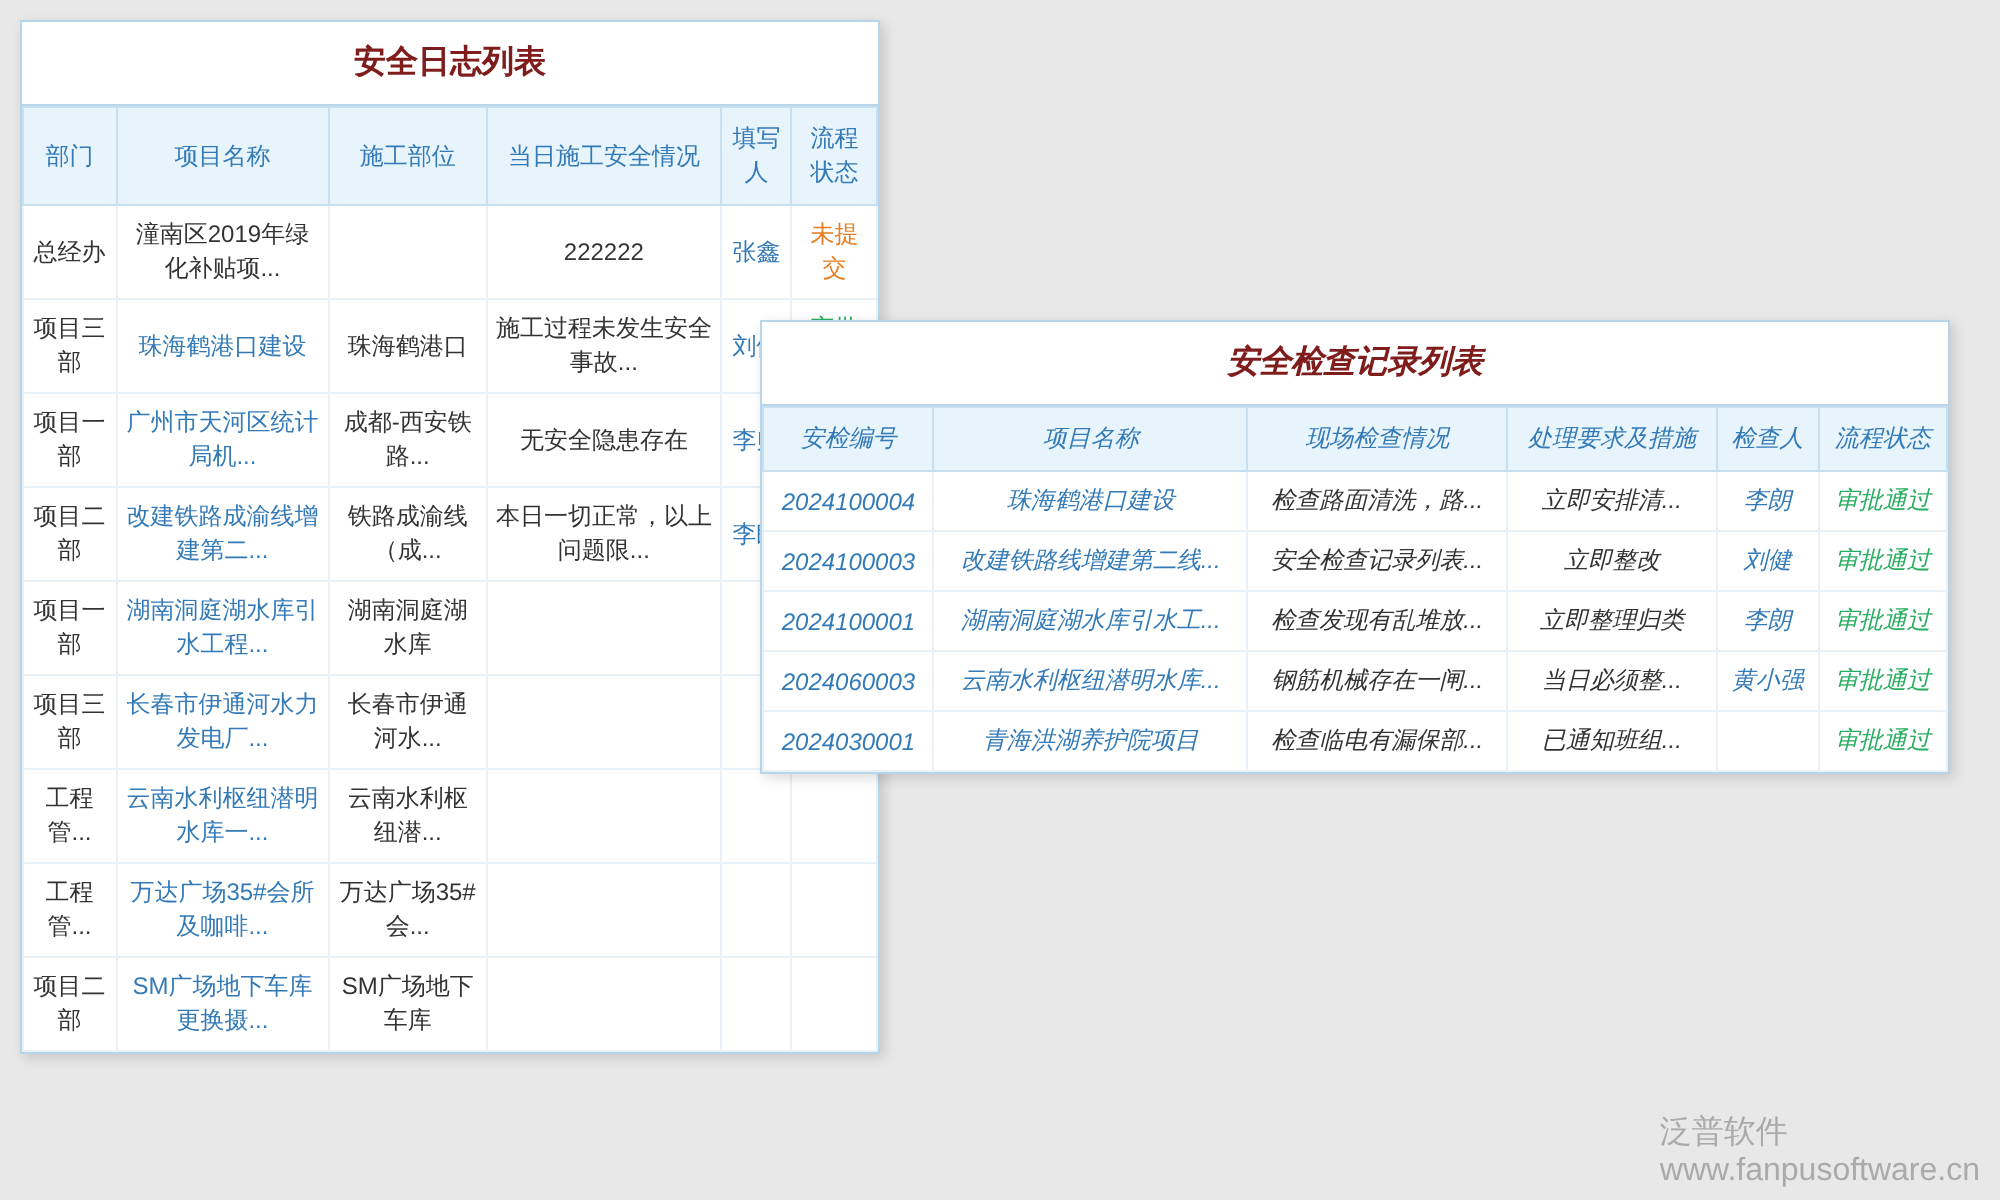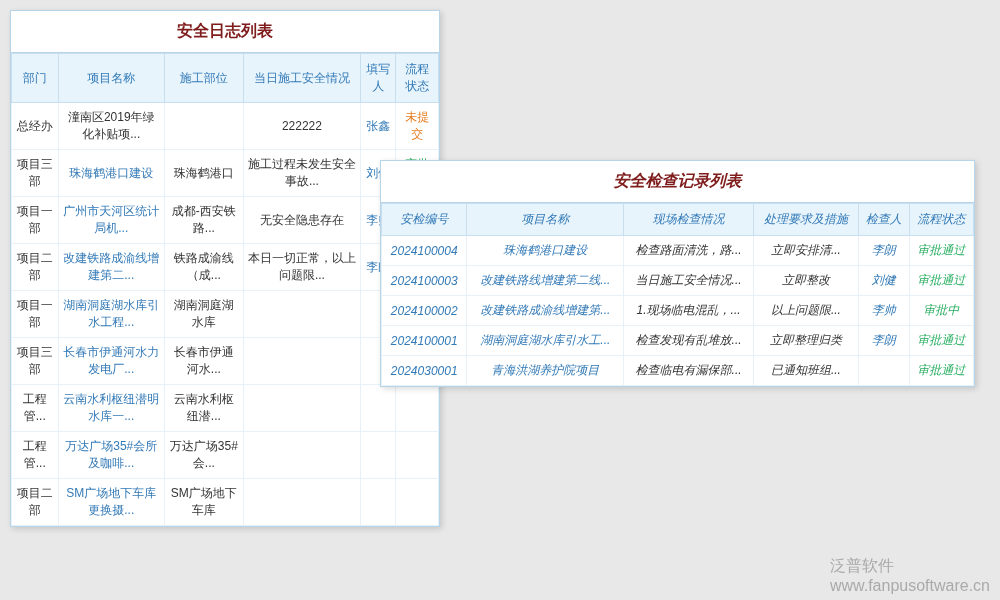--- a/index.html
+++ b/index.html
@@ -197,42 +197,42 @@
           <td class="link-blue">2024100004</td>
           <td class="link-blue">珠海鹤港口建设</td>
           <td>检查路面清洗，路...</td>
           <td>立即安排清...</td>
           <td class="link-blue">李朗</td>
           <td class="status-approved">审批通过</td>
         </tr>
         <tr>
           <td class="link-blue">2024100003</td>
           <td class="link-blue">改建铁路线增建第二线...</td>
-          <td>当日施工安全情况...</td>
+          <td>安全检查记录列表...</td>
           <td>立即整改</td>
           <td class="link-blue">刘健</td>
           <td class="status-approved">审批通过</td>
-        </tr>
-        <tr>
-          <td class="link-blue">2024100002</td>
-          <td class="link-blue">改建铁路成渝线增建第...</td>
-          <td>1.现场临电混乱，...</td>
-          <td>以上问题限...</td>
-          <td class="link-blue">李帅</td>
-          <td class="status-reviewing">审批中</td>
         </tr>
         <tr>
           <td class="link-blue">2024100001</td>
           <td class="link-blue">湖南洞庭湖水库引水工...</td>
           <td>检查发现有乱堆放...</td>
           <td>立即整理归类</td>
           <td class="link-blue">李朗</td>
           <td class="status-approved">审批通过</td>
         </tr>
         <tr>
+          <td class="link-blue">2024060003</td>
+          <td class="link-blue">云南水利枢纽潜明水库...</td>
+          <td>钢筋机械存在一闸...</td>
+          <td>当日必须整...</td>
+          <td class="link-blue">黄小强</td>
+          <td class="status-approved">审批通过</td>
+        </tr>
+        <tr>
           <td class="link-blue">2024030001</td>
           <td class="link-blue">青海洪湖养护院项目</td>
           <td>检查临电有漏保部...</td>
           <td>已通知班组...</td>
           <td></td>
           <td class="status-approved">审批通过</td>
         </tr>
       </tbody>
   </table>
 </div>

